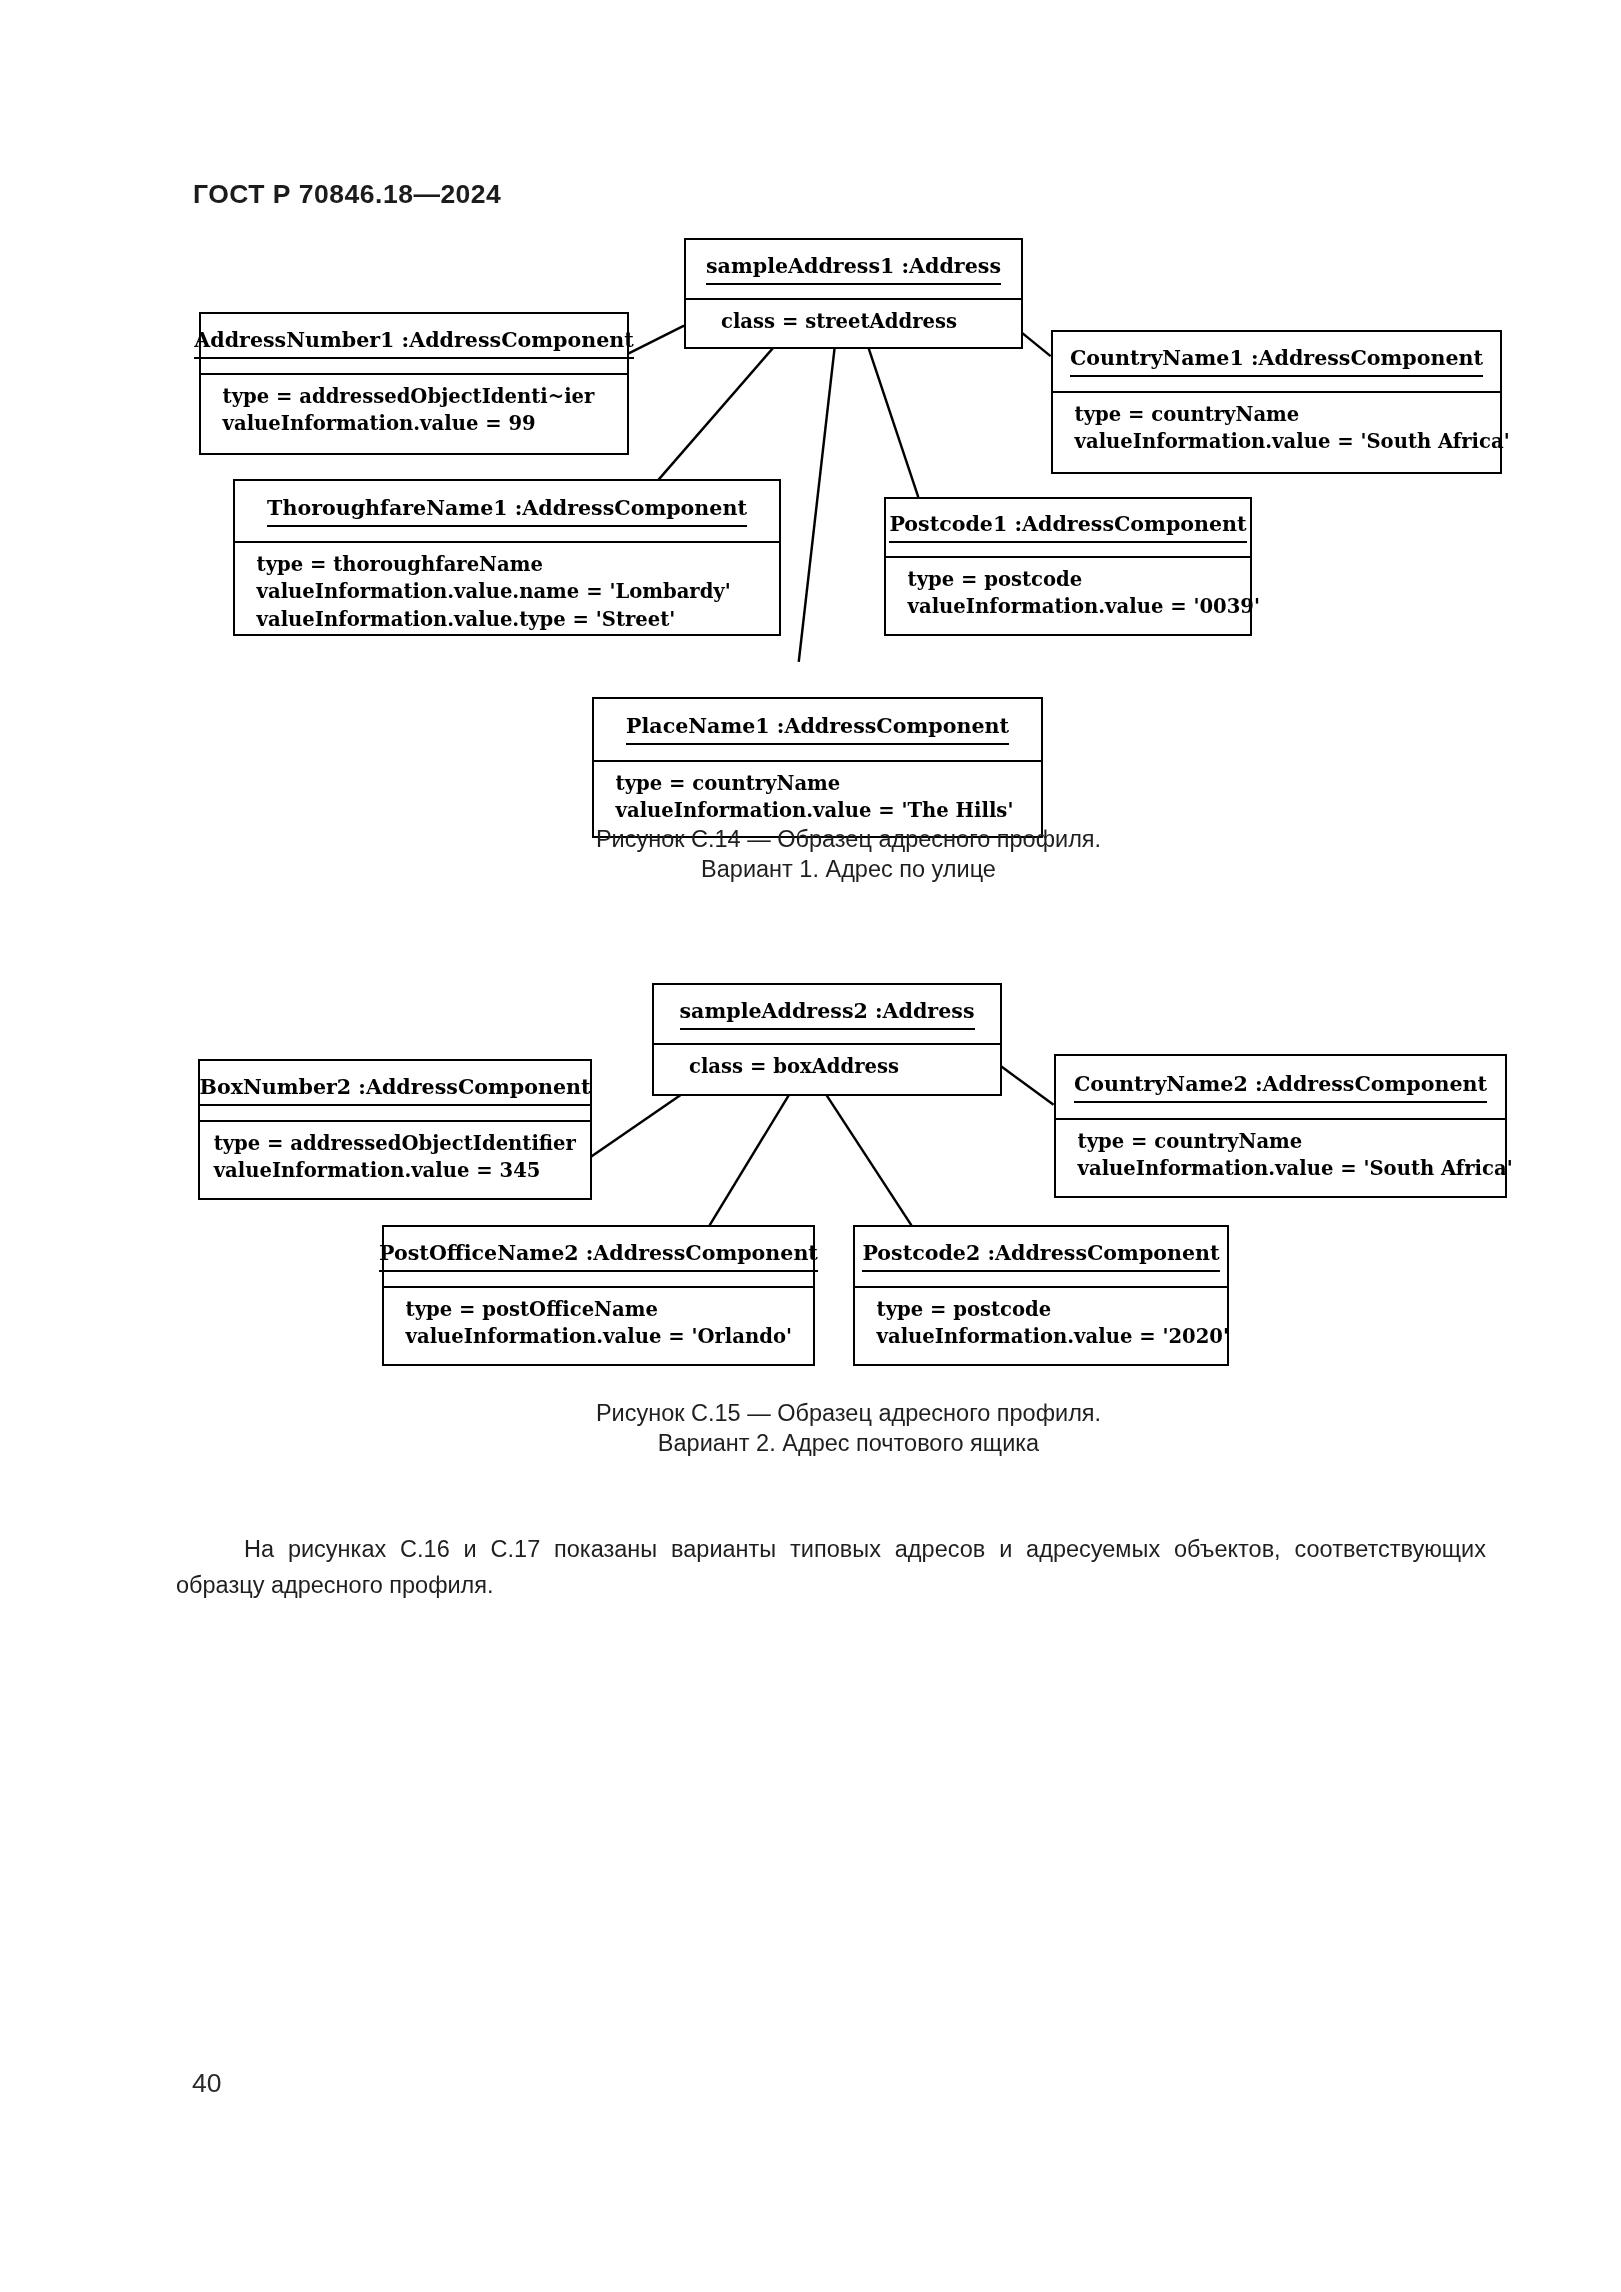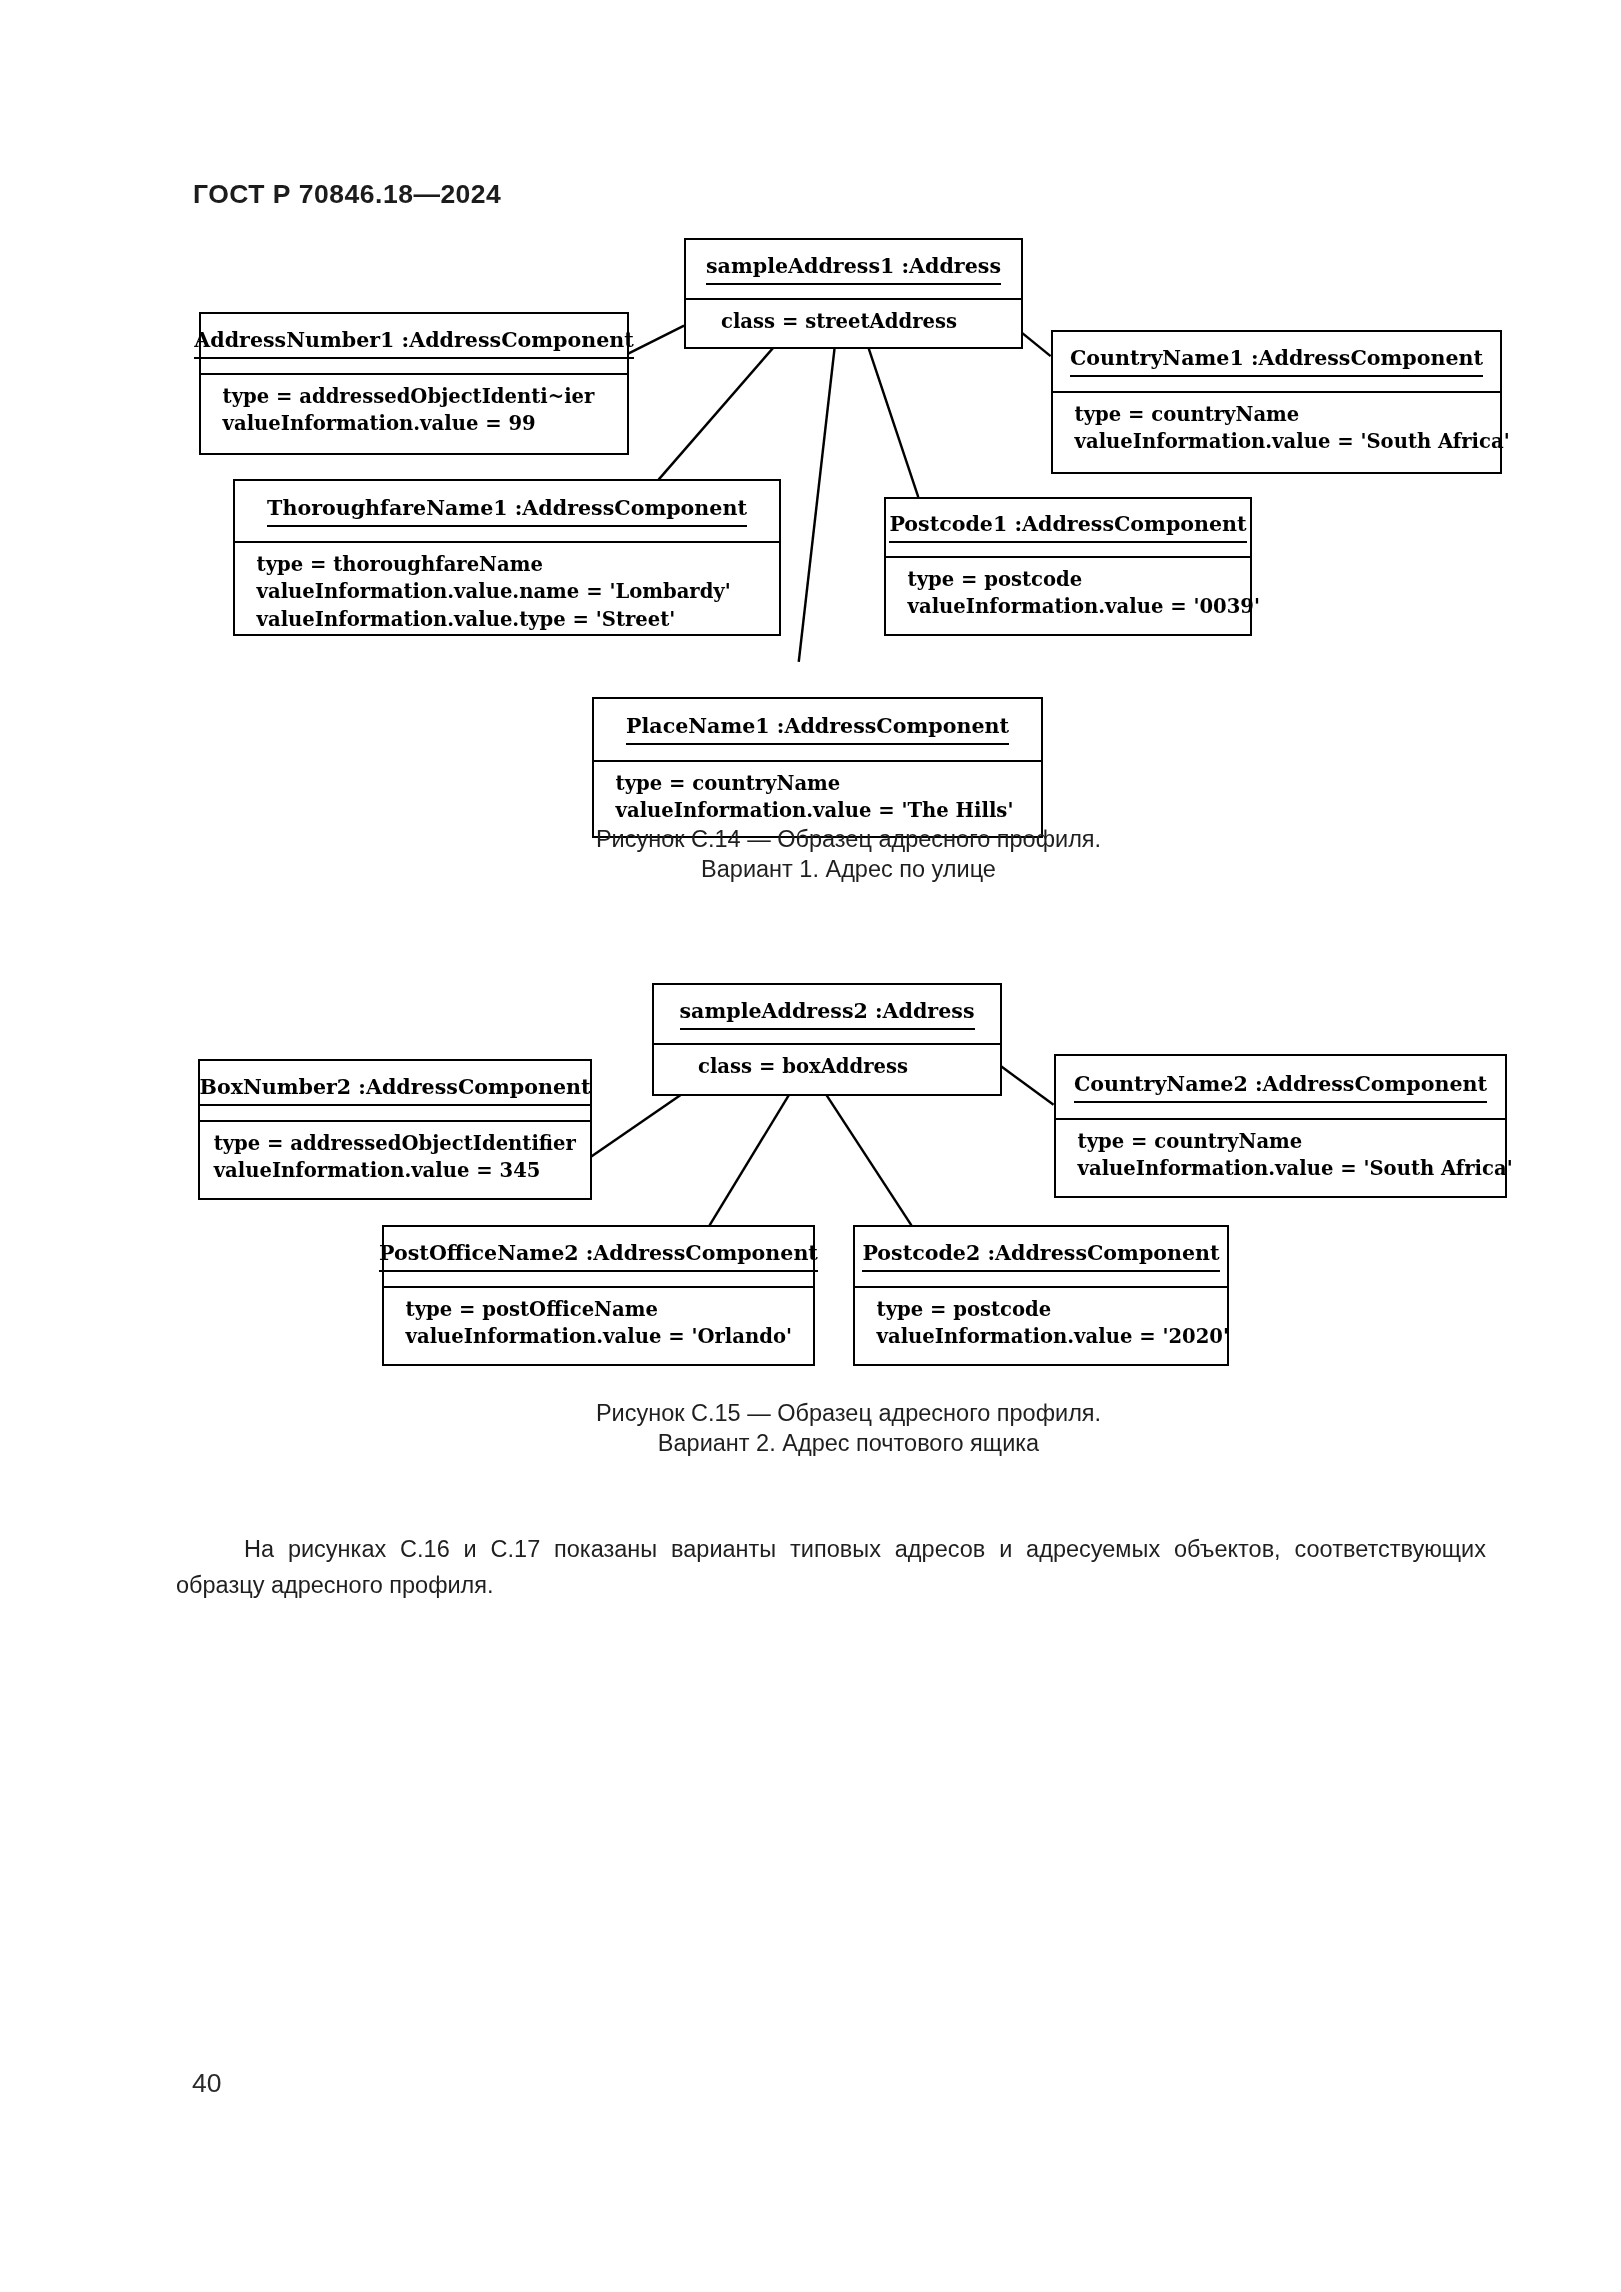--- a/index.html
+++ b/index.html
@@ -164,21 +164,21 @@
 
   <div class="caption" style="top:824px;">
     <div>Рисунок С.14 — Образец адресного профиля.</div>
     <div>Вариант 1. Адрес по улице</div>
   </div>
 
   <div class="uml-box" style="left:652px;top:983px;width:346px;">
     <div class="uml-title" style="height:58px;">
         <span class="u">sampleAddress2 :Address</span>
       </div>
-    <div class="uml-body" style="height:41px;padding-left:44px;">
+    <div class="uml-body" style="height:41px;padding-left:35px;">
       <div>class = boxAddress</div>
     </div>
   </div>
 
   <div class="uml-box" style="left:198px;top:1059px;width:390px;">
     <div class="uml-title" style="height:59px;">
         <span class="u">BoxNumber2 :AddressComponent</span>
       </div>
     <div class="uml-body" style="height:68px;padding-left:13.7px;">
       <div>type = addressedObjectIdentifier</div>

